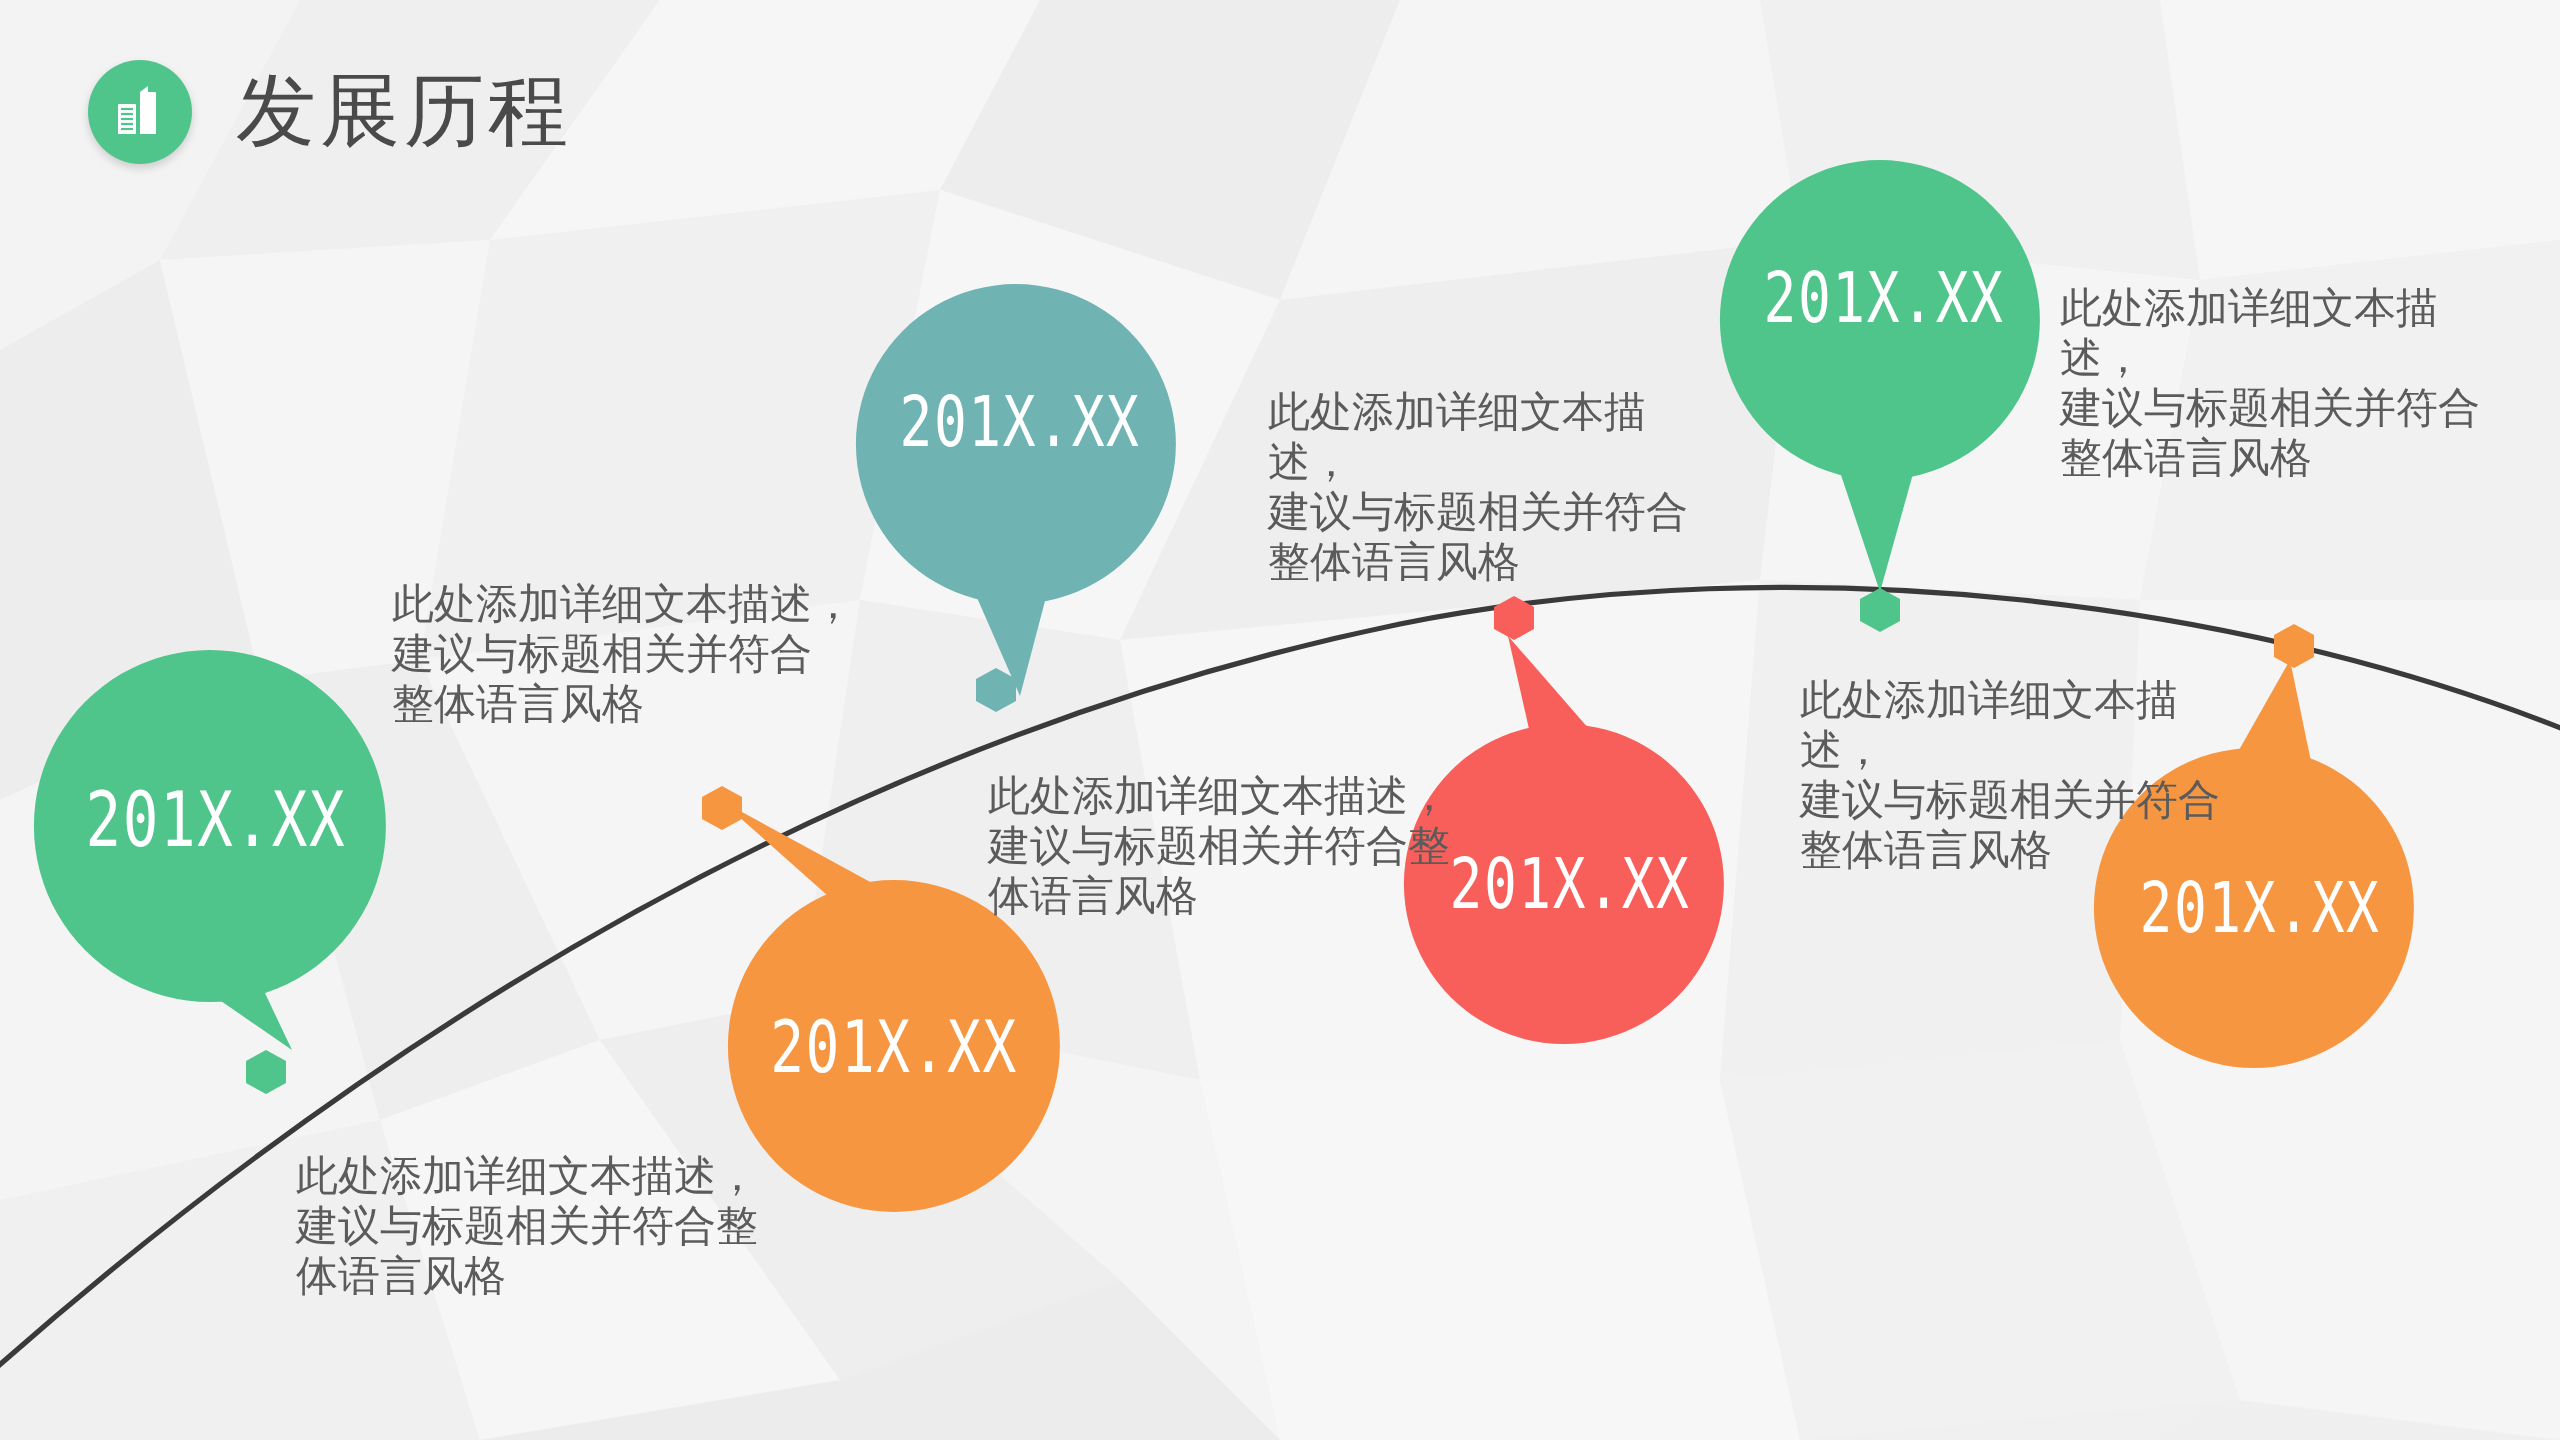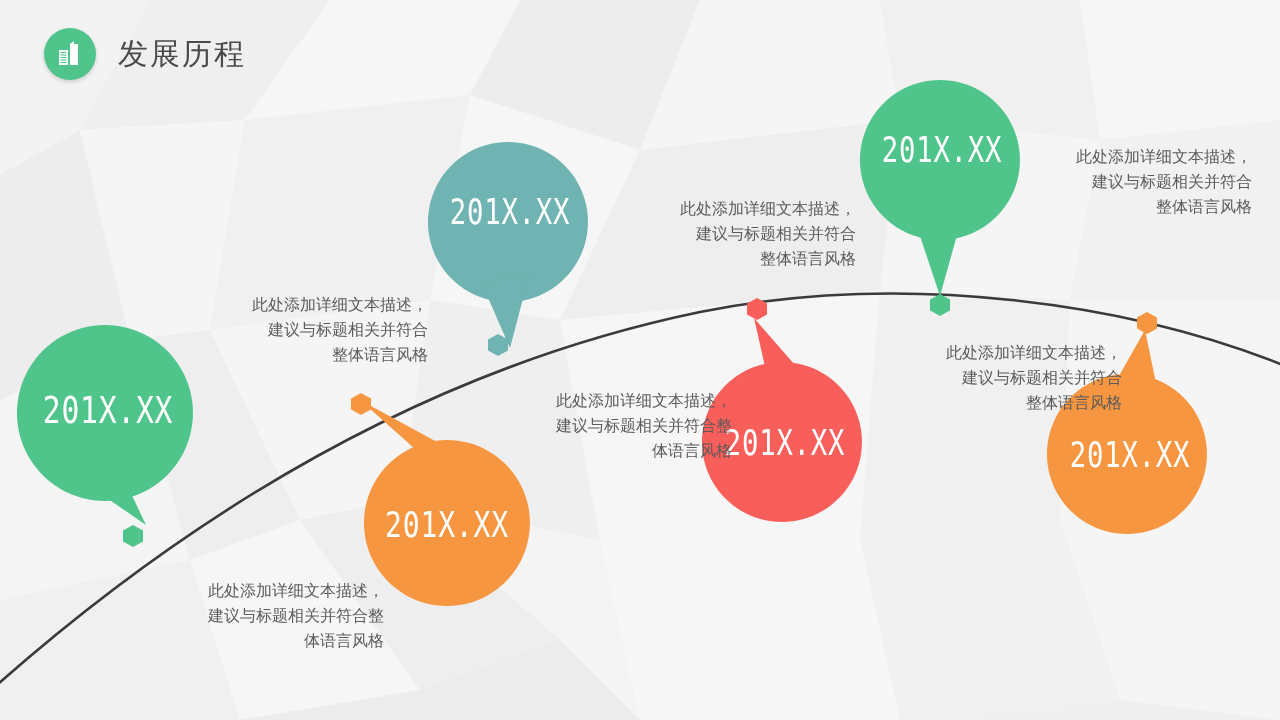--- a/index.html
+++ b/index.html
@@ -29,21 +29,21 @@
   }
   #header-icon {
     width: 52px; height: 52px;
     border-radius: 50%;
     background: #4fc58b;
     display: flex; align-items: center; justify-content: center;
     box-shadow: 0 2px 4px rgba(0,0,0,0.16);
   }
   #header-title {
     margin-left: 22px;
-    font-size: 30px;
+    font-size: 40px;
     color: #4a4a4a;
     letter-spacing: 2px;
     font-family: "DejaVu Sans", "Liberation Sans", sans-serif;
     font-weight: 500;
     white-space: nowrap;
   }
   
   #curve-layer {
     position: absolute; left:0; top:0;
     width: 1280px; height: 720px;
@@ -66,25 +66,24 @@
     text-align: center;
     pointer-events: none;
   }
   
   .marker { position: absolute; z-index: 5; }
   
   .desc {
     position: absolute;
     z-index: 5;
     color: #5b5b5b;
-    font-size: 16px;
+    font-size: 21px;
     line-height: 25px;
-    font-family: Liberation Serif, serif;
+    font-family: Liberation Mono, monospace;
     white-space: pre-line;
-    text-align: right;
   }
 </style>
 </head>
 <body>
 
 <div id="slide">
 
   <svg id="bg-poly" viewBox="0 0 1280 720" preserveAspectRatio="none">
     <defs>
       <linearGradient id="bgGrad" x1="0" y1="0" x2="1" y2="1">

